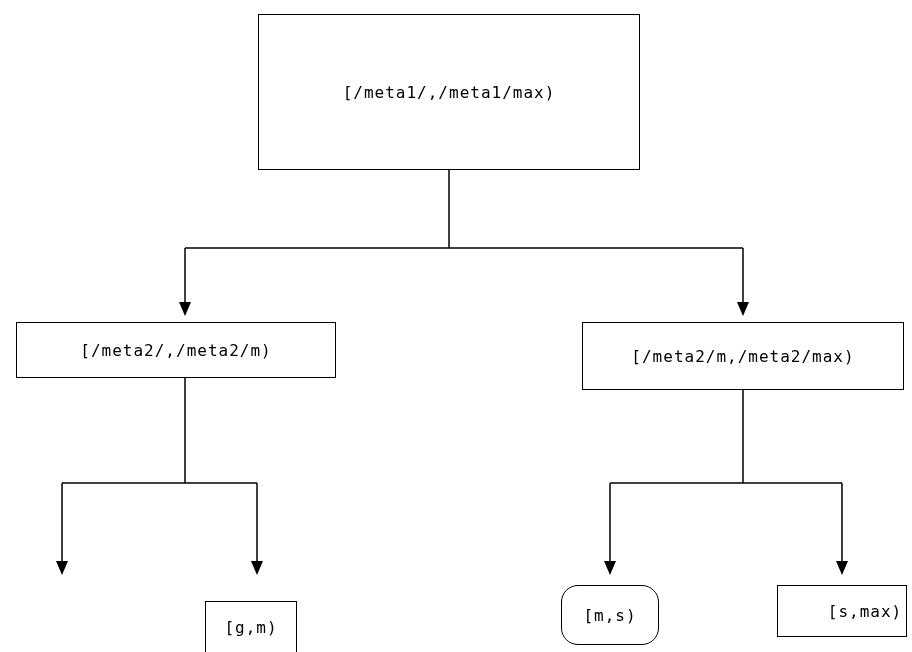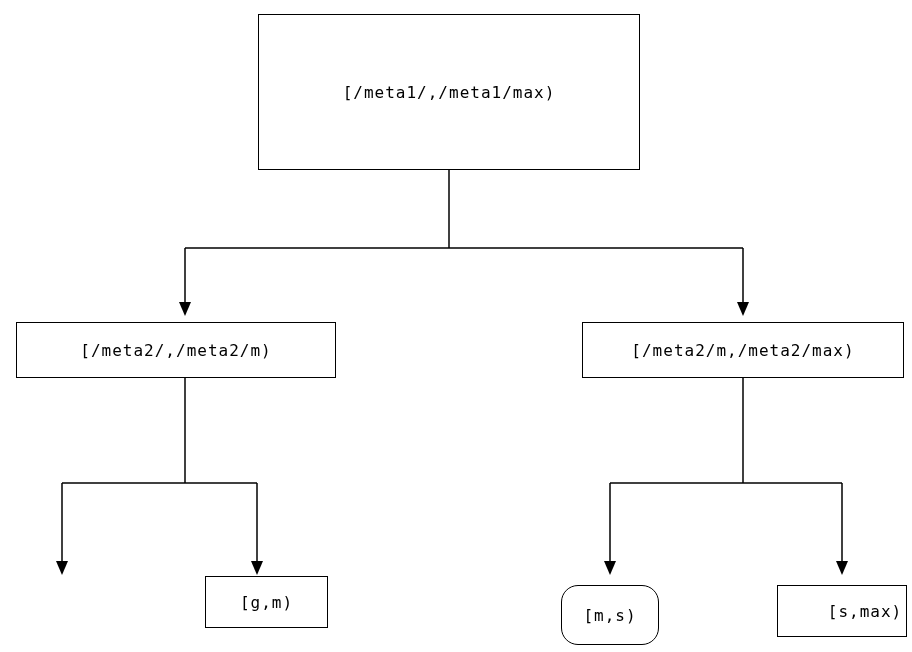--- a/index.html
+++ b/index.html
@@ -38,23 +38,23 @@
     color: #000000;
     display: flex;
     align-items: center;
     justify-content: center;
     font-size: 16px;
     letter-spacing: 1px;
     white-space: nowrap;
   }
   #node-root        { left: 258px; top: 14px;  width: 382px; height: 156px; }
   #node-level2-left { left: 16px;  top: 322px; width: 320px; height: 56px;  }
-  #node-level2-right{ left: 582px; top: 322px; width: 322px; height: 56px;  }
+  #node-level2-right{ left: 582px; top: 322px; width: 322px; height: 68px;  }
   #node-leaf-ag     { left: 10px;  top: 585px; width: 104px; height: 52px;  }
-  #node-leaf-gm     { left: 205px; top: 576px; width: 123px; height: 52px;  }
+  #node-leaf-gm     { left: 205px; top: 601px; width: 92px; height: 52px;  }
   #node-leaf-ms     { left: 561px; top: 585px; width: 98px;  height: 60px; border-radius: 17px;  }
   #node-leaf-smax   { left: 777px; top: 585px; width: 130px; height: 52px; padding-left: 46px;  }
 </style>
 </head>
 <body>
 
 <div class="canvas">
 
   <svg class="edges" viewBox="0 0 912 652" aria-hidden="true">
 

